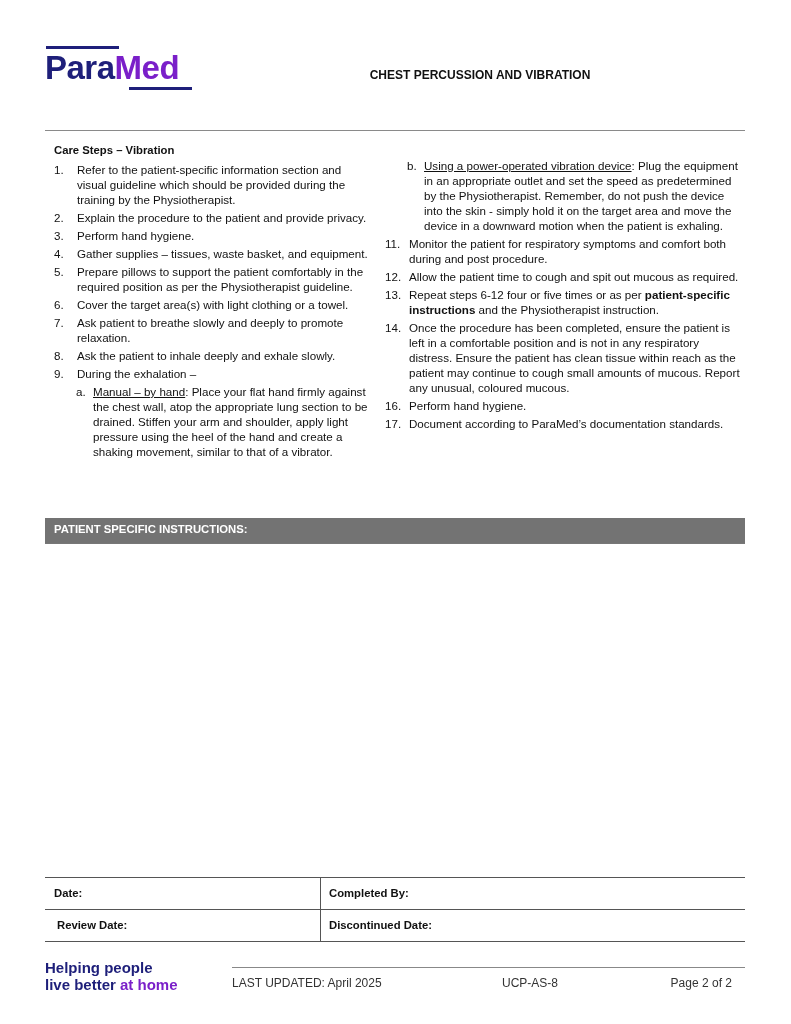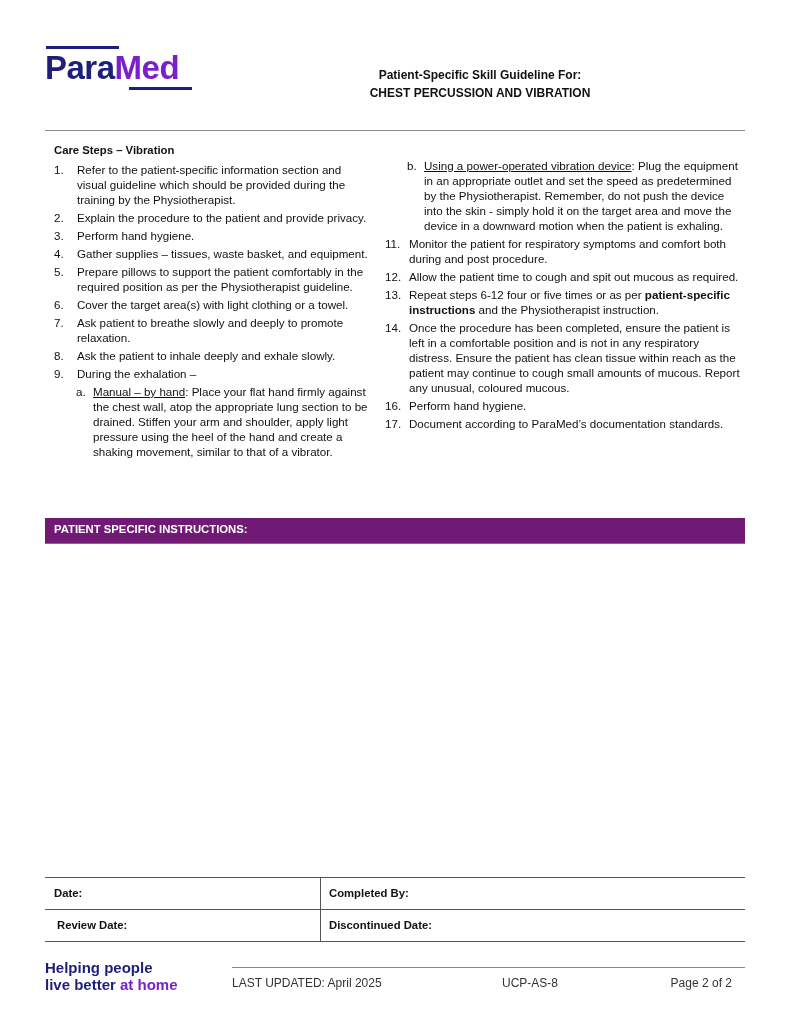--- a/index.html
+++ b/index.html
@@ -25,21 +25,21 @@
   .step { display: flex; margin-bottom: 3px; }
   .step .num { width: 23px; flex: none; }
   .step .txt { flex: 1; }
   .col-right .step .num { width: 24px; }
   .sub { display: flex; margin-bottom: 3px; margin-left: 22px; }
   .sub .num { width: 17px; flex: none; }
   .sub .txt { flex: 1; }
   .u { text-decoration: underline; }
   .b { font-weight: bold; }
 
-  .psi-bar { position: absolute; left: 45px; top: 518px; width: 700px; height: 25px; background: #701a75; border-bottom: 1px solid #777; }
+  .psi-bar { position: absolute; left: 45px; top: 518px; width: 700px; height: 25px; background: #737373; border-bottom: 1px solid #777; }
   .psi-bar span { position: absolute; left: 9px; top: 5px; color: #ffffff; font-weight: bold; font-size: 11.3px; }
 
   .sign-table { position: absolute; left: 45px; top: 877px; width: 700px; height: 63px; border-top: 1px solid #555; border-bottom: 1px solid #555; }
   .sign-mid { position: absolute; left: 0; top: 31px; width: 700px; height: 1px; background: #555; }
   .sign-vert { position: absolute; left: 275px; top: 0; width: 1px; height: 63px; background: #555; }
   .sign-cell { position: absolute; font-size: 11.3px; font-weight: bold; text-align: right; }
 
   .tagline { position: absolute; left: 45px; top: 959px; font-size: 15px; font-weight: bold; line-height: 17px; color: #1e1f7a; }
   .tagline .accent { color: #7a1fc9; }
   .footer-rule { position: absolute; left: 232px; top: 967px; width: 513px; height: 1px; background: #888; }
@@ -50,21 +50,20 @@
 
 <div class="logo">
   <div class="logo-bar-top"></div>
   <div class="logo-text">
     <span class="logo-para">Para</span><span class="logo-med">Med</span>
   </div>
   <div class="logo-bar-bottom"></div>
 </div>
 
 <div class="doc-title">
-  <div>Patient-Specific Skill Guideline For:</div>
   <div>CHEST PERCUSSION AND VIBRATION</div>
 </div>
 
 <div class="header-rule"></div>
 
 <div class="col col-left">
   <div class="section-head">Care Steps – Vibration</div>
 
   <div class="step">
       <span class="num">1.</span>

